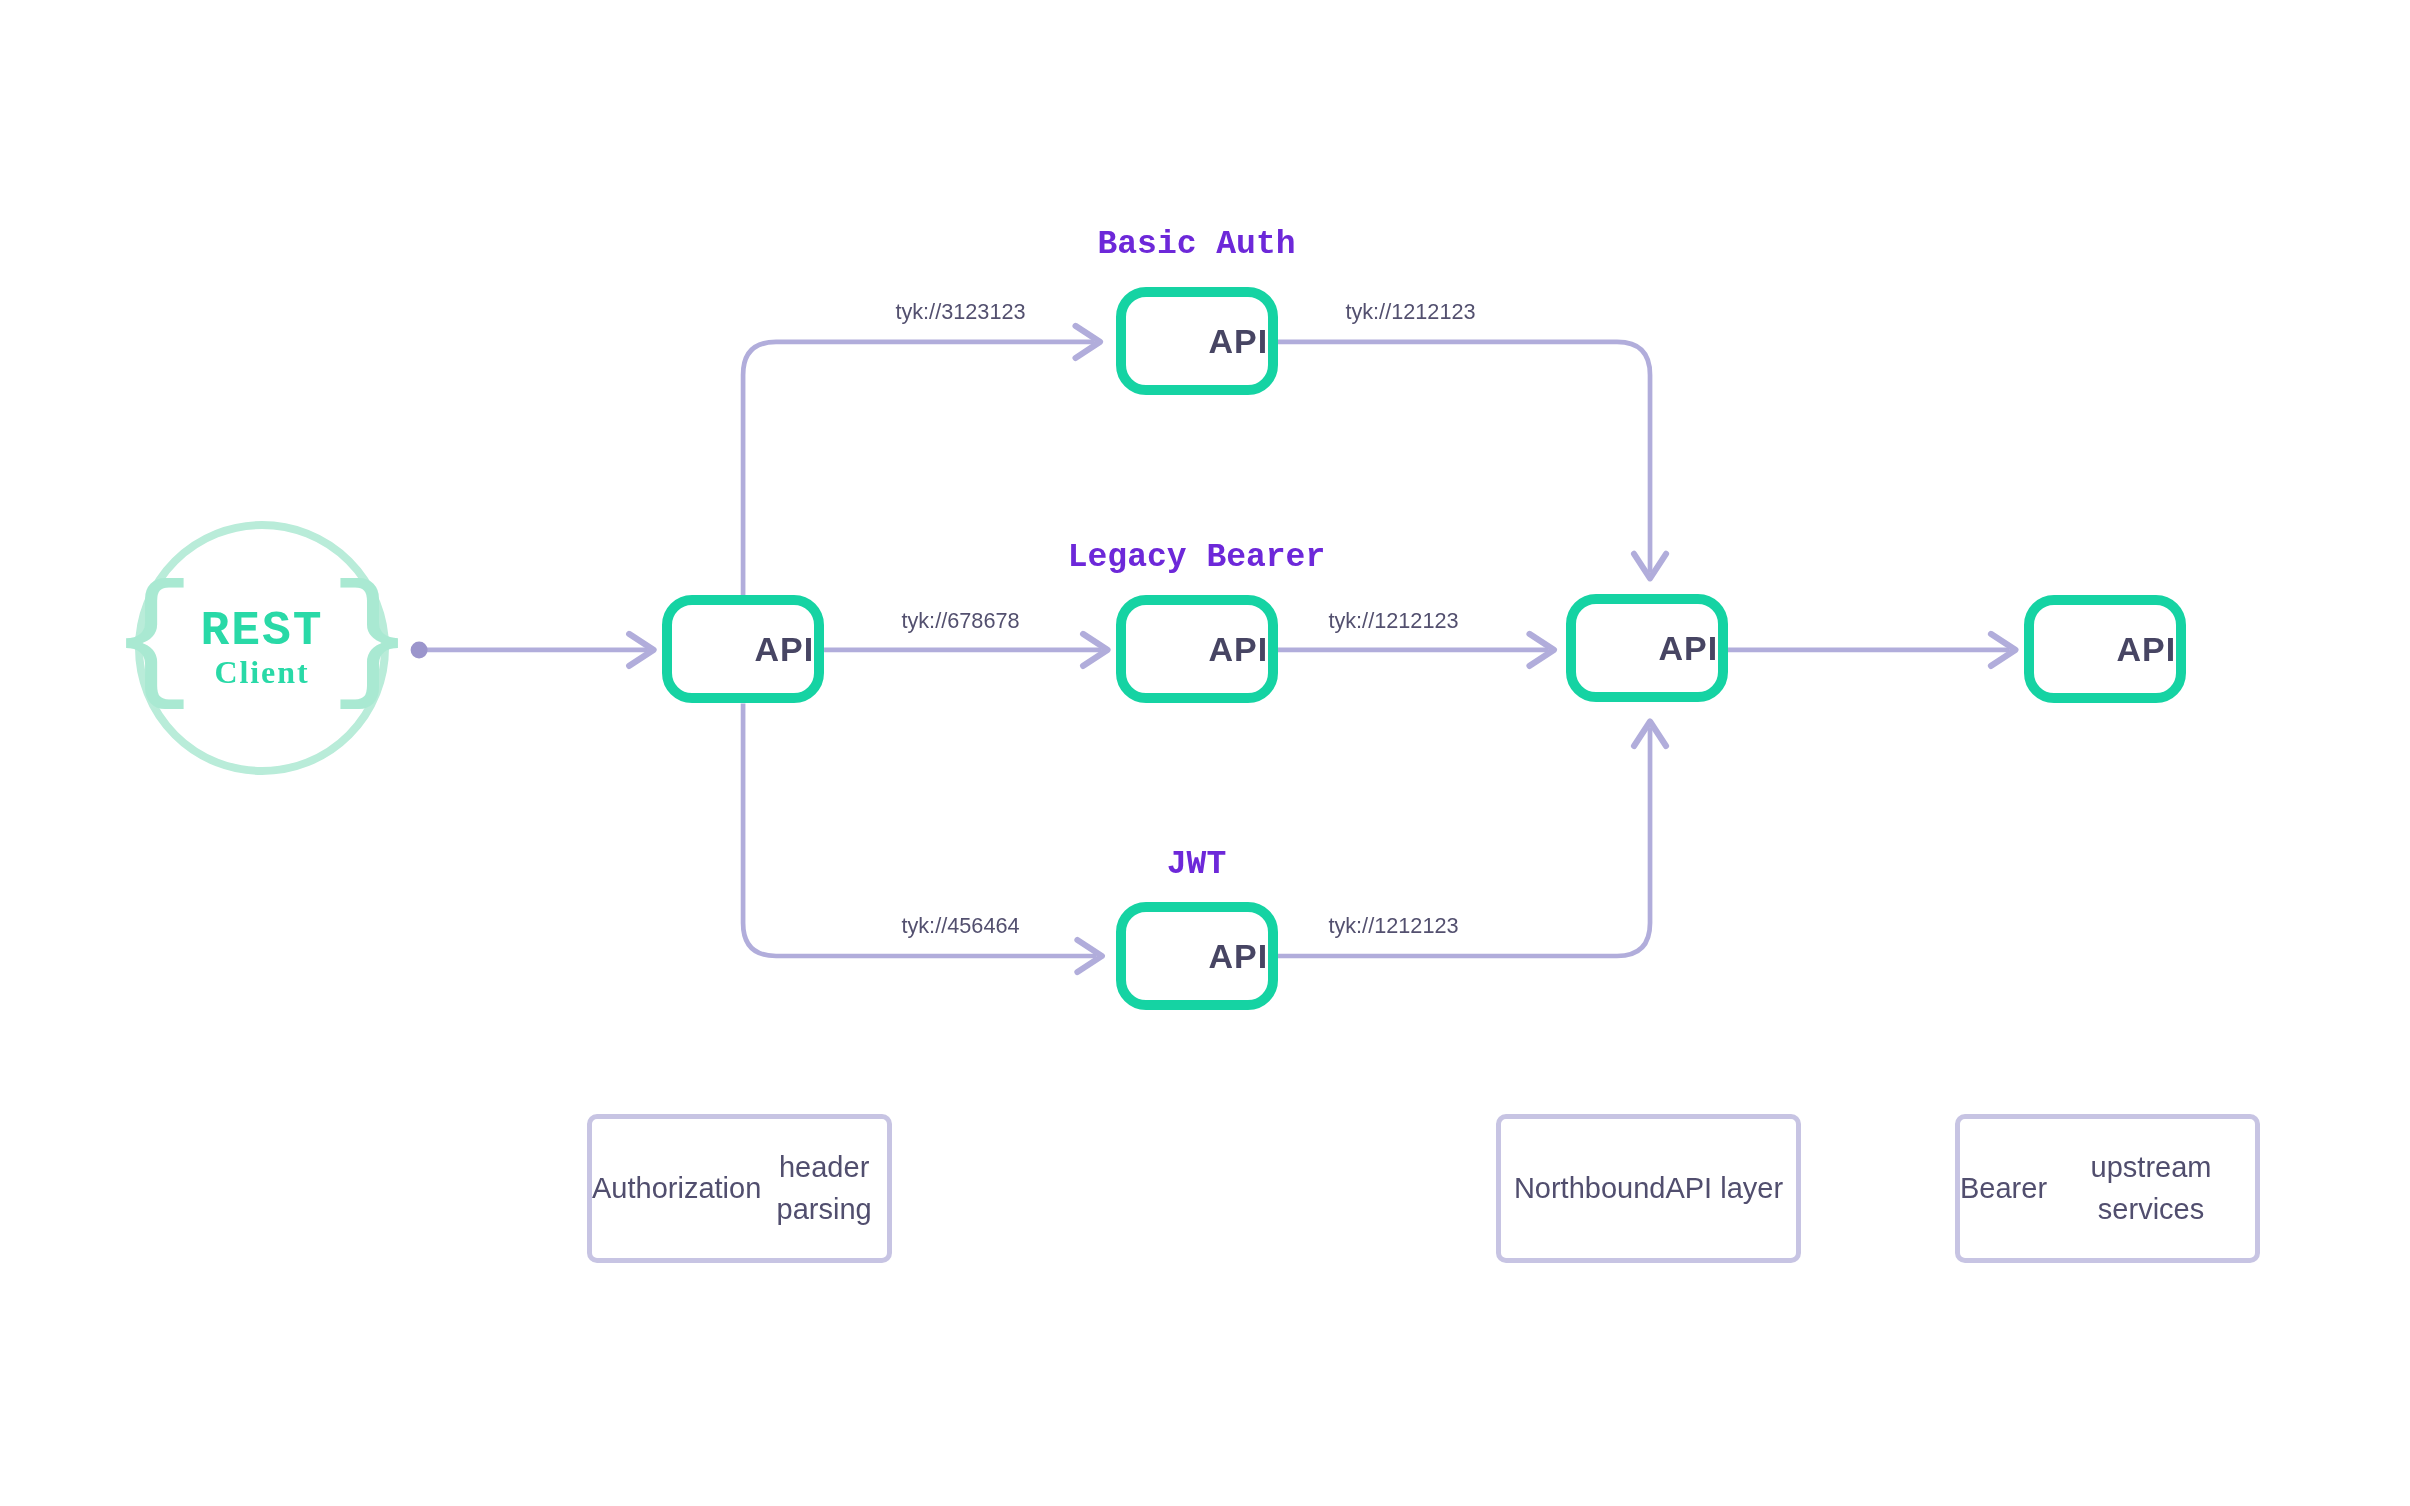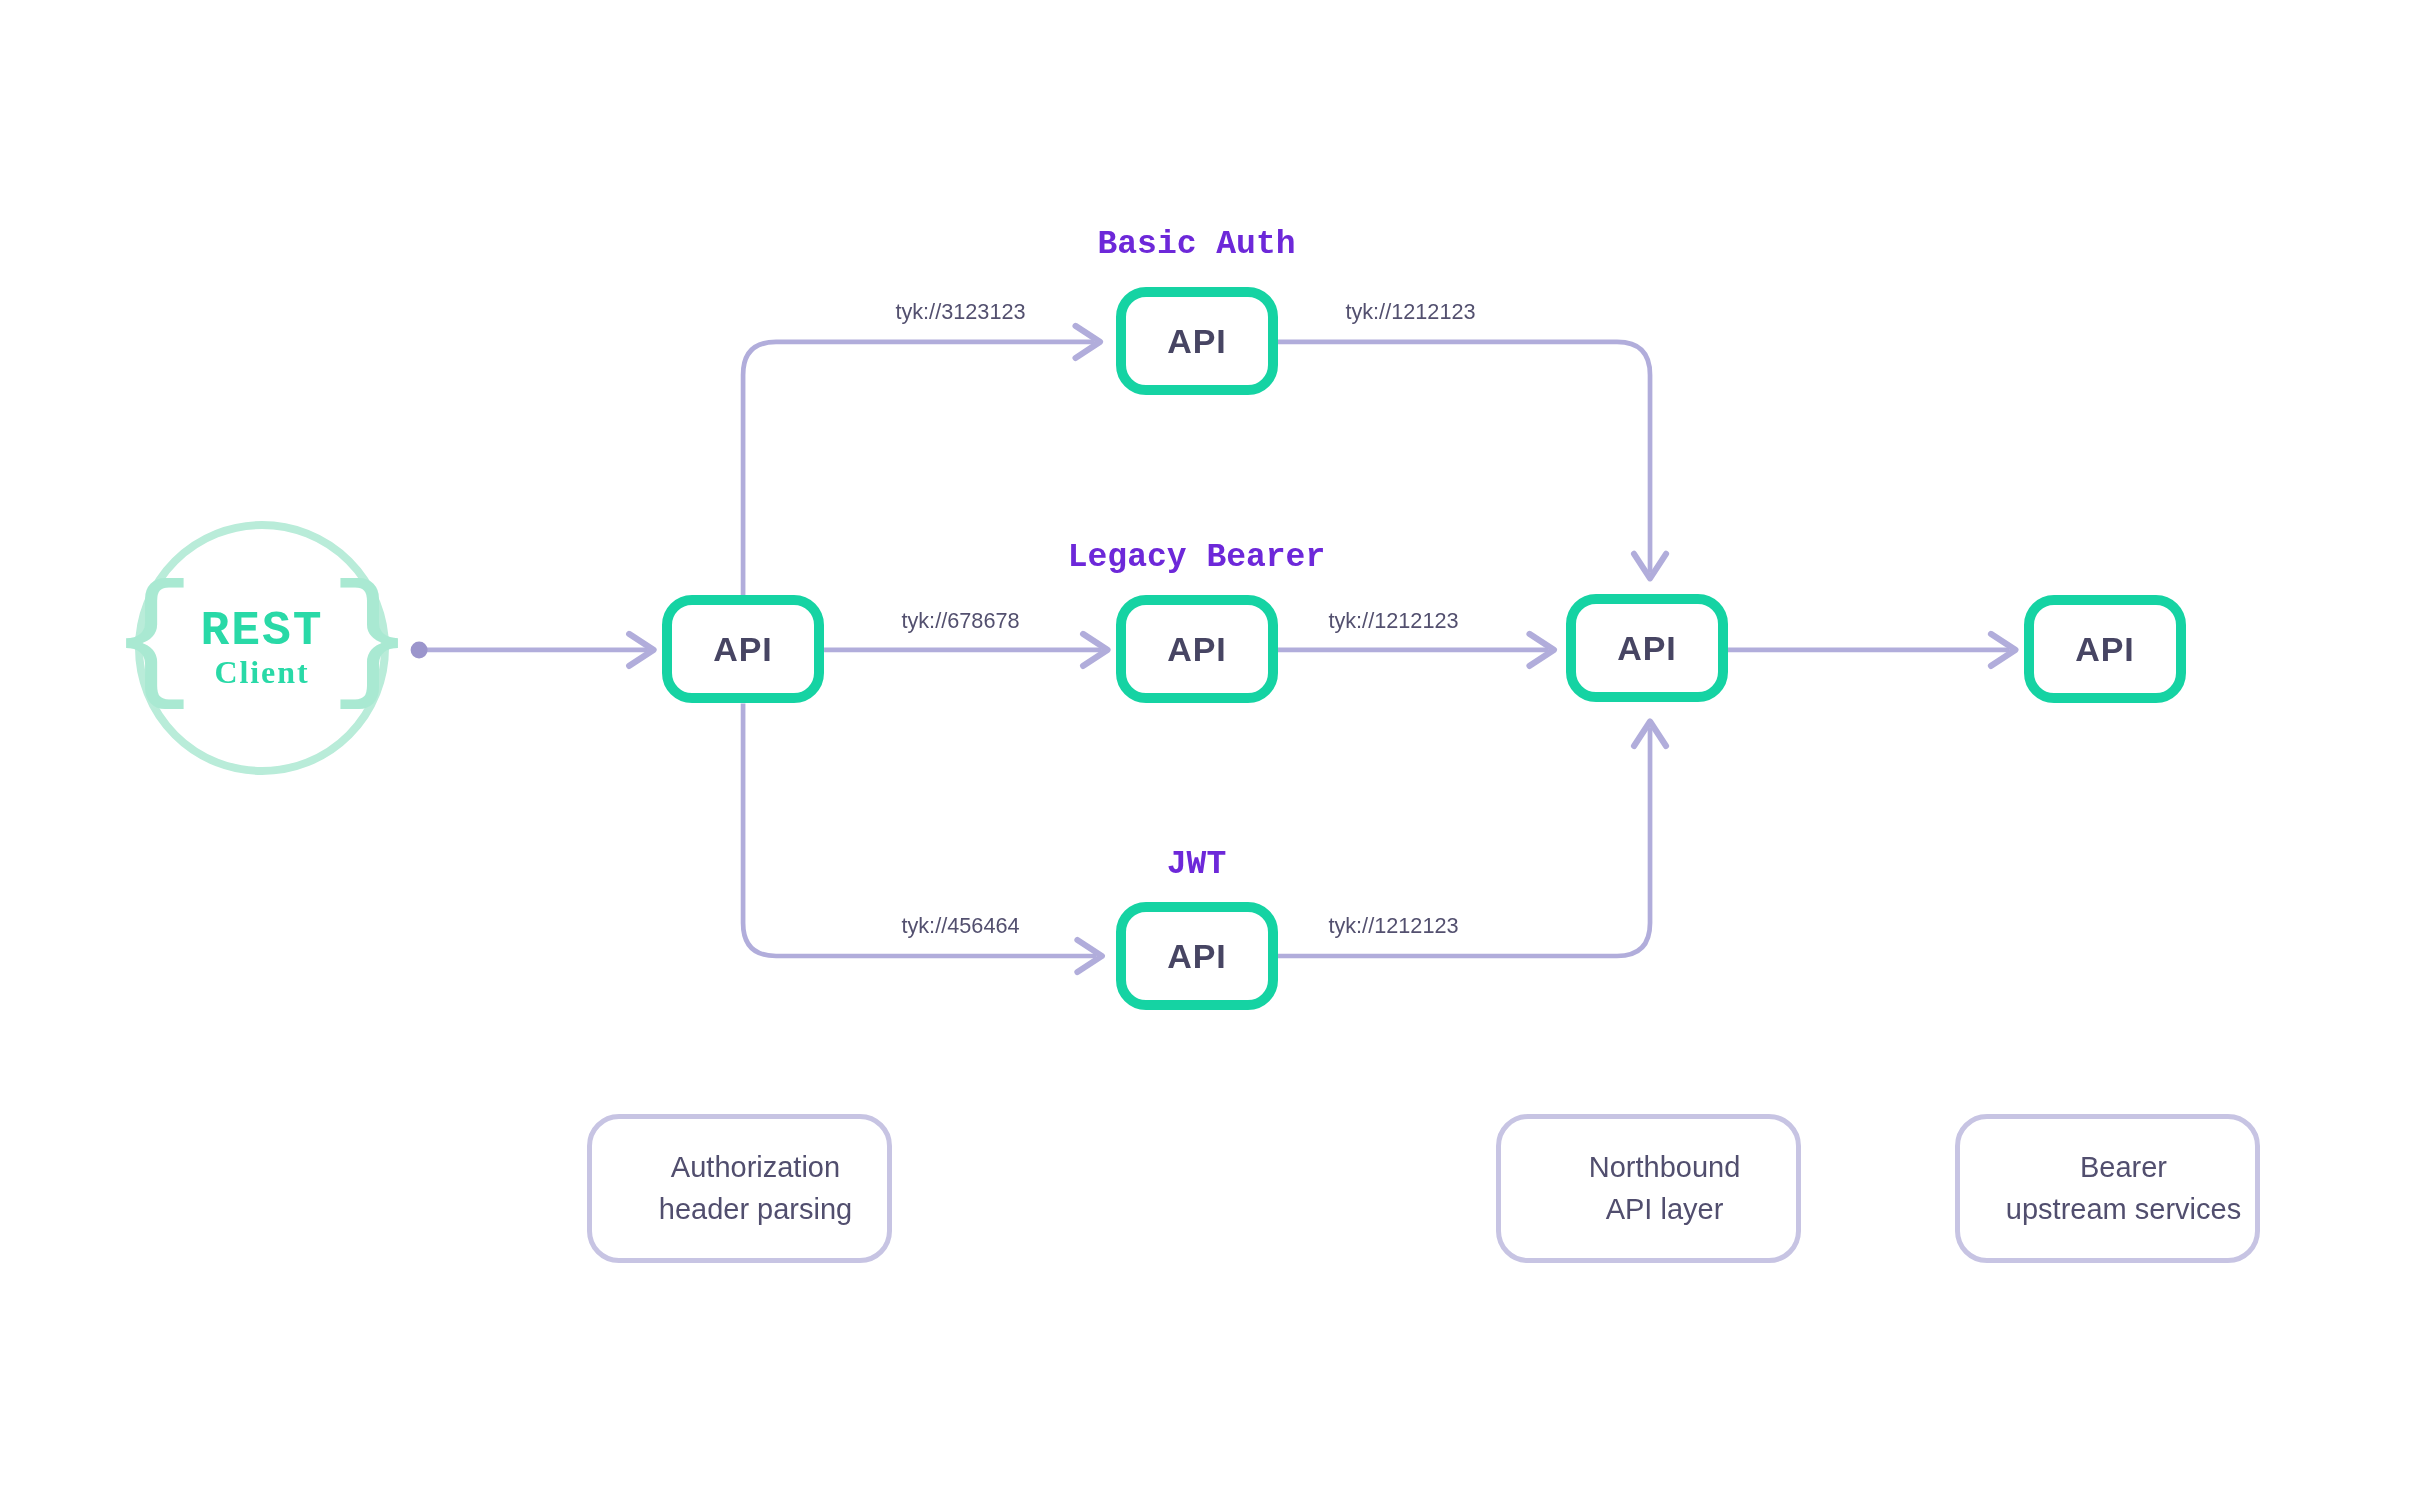--- a/index.html
+++ b/index.html
@@ -21,45 +21,44 @@
   .client-brace{font-size:141px;font-weight:400;color:#a9e9d2;line-height:1;
     transform:translateY(-5.6px);}
   .client-name{display:flex;flex-direction:column;align-items:center;line-height:1.05;}
   .client-name .l1{font-size:48px;font-weight:700;letter-spacing:1.9px;}
   .client-name .l2{font-size:32px;font-weight:700;letter-spacing:1.9px;font-family:Liberation Serif, serif;}
 
   
   .api-box{
     position:absolute;width:162px;height:108px;box-sizing:border-box;
     background:#ffffff;border:10.4px solid #15d3a3;border-radius:30px;
-    display:flex;align-items:center;justify-content:center;z-index:2;
+    display:flex;align-items:center;justify-content:flex-end;z-index:2;
   }
   .api-box span{
     font-size:34px;font-weight:600;color:#474563;letter-spacing:0.9px;
   }
 
   
   .col-title{
     position:absolute;width:339px;text-align:center;z-index:2;
     font-size:33px;font-weight:700;color:#6d28d9;font-family:Liberation Mono, monospace;
   }
 
   
   .edge-label{
     position:absolute;width:245px;text-align:center;z-index:2;
     font-size:21.7px;font-weight:400;color:#53506f;
   }
 
   
   .note-box{
     position:absolute;width:305px;height:149px;box-sizing:border-box;
-    background:#ffffff;border:5.6px solid #c7c4e3;border-radius:32px;
-    display:flex;flex-direction:column;align-items:center;justify-content:center;
+    background:#ffffff;border:5.6px solid #c7c4e3;border-radius:10px;
+    display:flex;flex-direction:row;align-items:center;justify-content:center;
     z-index:2;
-    padding-left:32px;
   }
   .note-box span{
     display:block;font-size:29px;line-height:1.42;color:#514e6e;text-align:center;
   }
 </style>
 </head>
 <body>
 
 <div class="canvas">
 

